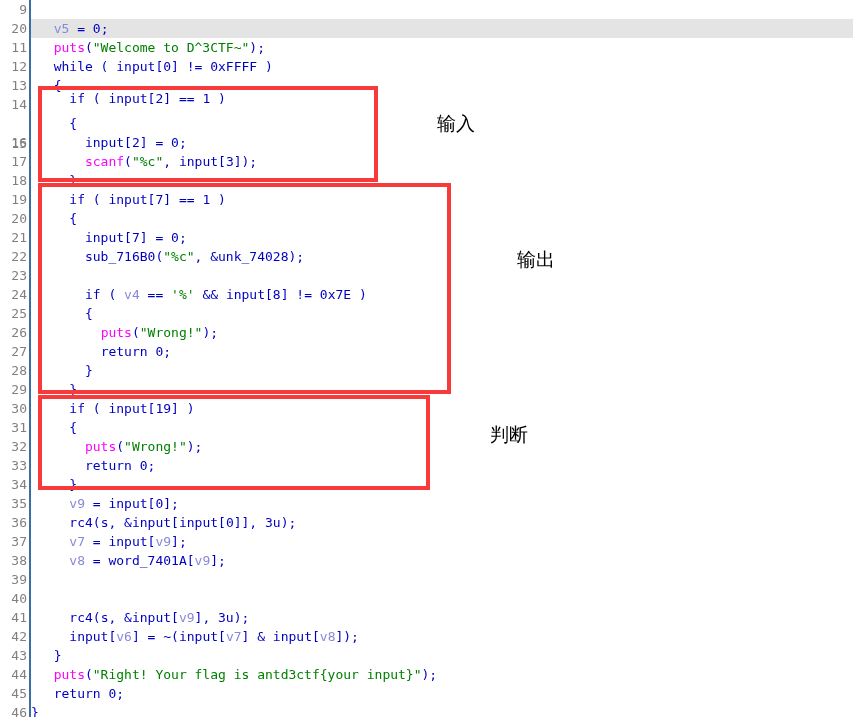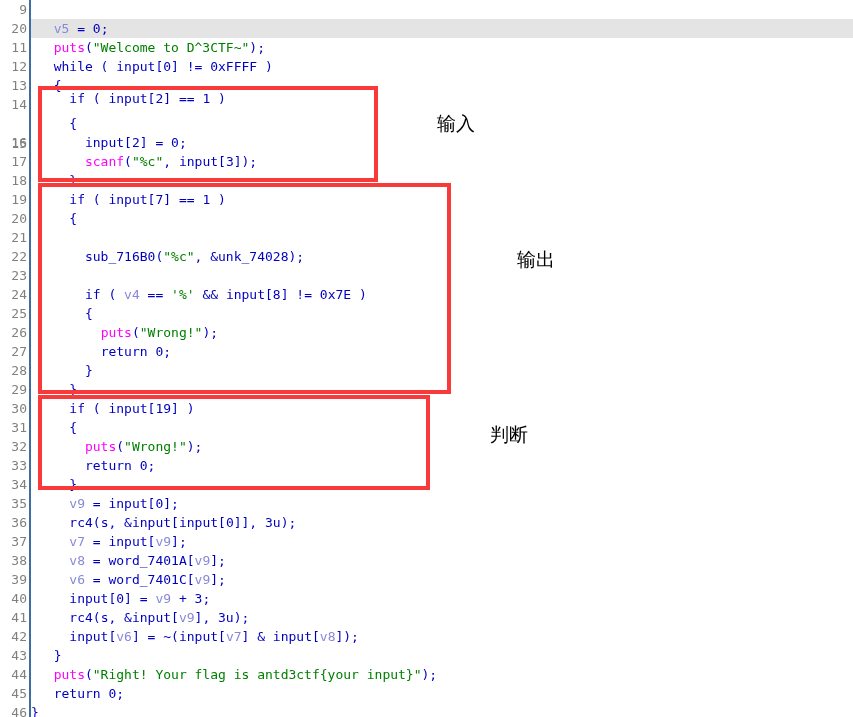--- a/index.html
+++ b/index.html
@@ -160,38 +160,37 @@
       <div class="code-line" style="top: 38px;"><span class="txt"><span class="t-punc">  </span><span class="t-fn">puts</span><span class="t-punc">(</span><span class="t-str">"Welcome to D^3CTF~"</span><span class="t-punc">);</span></span></div>
       <div class="code-line" style="top: 57px;"><span class="txt"><span class="t-punc">  </span><span class="t-kw">while</span><span class="t-punc"> ( </span><span class="t-glob">input</span><span class="t-punc">[</span><span class="t-glob">0</span><span class="t-punc">] != </span><span class="t-glob">0xFFFF</span><span class="t-punc"> )</span></span></div>
       <div class="code-line" style="top: 76px;"><span class="txt"><span class="t-punc">  {</span></span></div>
       <div class="code-line" style="top: 89px;"><span class="txt"><span class="t-punc">    </span><span class="t-kw">if</span><span class="t-punc"> ( </span><span class="t-glob">input</span><span class="t-punc">[</span><span class="t-glob">2</span><span class="t-punc">] == </span><span class="t-glob">1</span><span class="t-punc"> )</span></span></div>
       <div class="code-line" style="top: 114px;"><span class="txt"><span class="t-punc">    {</span></span></div>
       <div class="code-line" style="top: 133px;"><span class="txt"><span class="t-punc">      </span><span class="t-glob">input</span><span class="t-punc">[</span><span class="t-glob">2</span><span class="t-punc">] = </span><span class="t-glob">0</span><span class="t-punc">;</span></span></div>
       <div class="code-line" style="top: 152px;"><span class="txt"><span class="t-punc">      </span><span class="t-fn">scanf</span><span class="t-punc">(</span><span class="t-str">"%c"</span><span class="t-punc">, </span><span class="t-glob">input</span><span class="t-punc">[</span><span class="t-glob">3</span><span class="t-punc">]);</span></span></div>
       <div class="code-line" style="top: 171px;"><span class="txt"><span class="t-punc">    }</span></span></div>
       <div class="code-line" style="top: 190px;"><span class="txt"><span class="t-punc">    </span><span class="t-kw">if</span><span class="t-punc"> ( </span><span class="t-glob">input</span><span class="t-punc">[</span><span class="t-glob">7</span><span class="t-punc">] == </span><span class="t-glob">1</span><span class="t-punc"> )</span></span></div>
       <div class="code-line" style="top: 209px;"><span class="txt"><span class="t-punc">    {</span></span></div>
+      <div class="code-line" style="top: 228px;"><span class="txt"><span class="t-punc">      </span><span class="t-glob">input</span><span class="t-punc">[</span><span class="t-glob">7</span><span class="t-punc">] = </span><span class="t-glob">0</span><span class="t-punc">;</span></span></div>
       <div class="code-line" style="top: 247px;"><span class="txt"><span class="t-punc">      </span><span class="t-glob">sub_716B0</span><span class="t-punc">(</span><span class="t-str">"%c"</span><span class="t-punc">, &amp;</span><span class="t-glob">unk_74028</span><span class="t-punc">);</span></span></div>
       <div class="code-line" style="top: 285px;"><span class="txt"><span class="t-punc">      </span><span class="t-kw">if</span><span class="t-punc"> ( </span><span class="t-var">v4</span><span class="t-punc"> == </span><span class="t-str">'%'</span><span class="t-punc"> &amp;&amp; </span><span class="t-glob">input</span><span class="t-punc">[</span><span class="t-glob">8</span><span class="t-punc">] != </span><span class="t-glob">0x7E</span><span class="t-punc"> )</span></span></div>
       <div class="code-line" style="top: 304px;"><span class="txt"><span class="t-punc">      {</span></span></div>
       <div class="code-line" style="top: 323px;"><span class="txt"><span class="t-punc">        </span><span class="t-fn">puts</span><span class="t-punc">(</span><span class="t-str">"Wrong!"</span><span class="t-punc">);</span></span></div>
       <div class="code-line" style="top: 342px;"><span class="txt"><span class="t-punc">        </span><span class="t-kw">return</span><span class="t-punc"> </span><span class="t-glob">0</span><span class="t-punc">;</span></span></div>
       <div class="code-line" style="top: 361px;"><span class="txt"><span class="t-punc">      }</span></span></div>
       <div class="code-line" style="top: 380px;"><span class="txt"><span class="t-punc">    }</span></span></div>
       <div class="code-line" style="top: 399px;"><span class="txt"><span class="t-punc">    </span><span class="t-kw">if</span><span class="t-punc"> ( </span><span class="t-glob">input</span><span class="t-punc">[</span><span class="t-glob">19</span><span class="t-punc">] )</span></span></div>
       <div class="code-line" style="top: 418px;"><span class="txt"><span class="t-punc">    {</span></span></div>
       <div class="code-line" style="top: 437px;"><span class="txt"><span class="t-punc">      </span><span class="t-fn">puts</span><span class="t-punc">(</span><span class="t-str">"Wrong!"</span><span class="t-punc">);</span></span></div>
       <div class="code-line" style="top: 456px;"><span class="txt"><span class="t-punc">      </span><span class="t-kw">return</span><span class="t-punc"> </span><span class="t-glob">0</span><span class="t-punc">;</span></span></div>
       <div class="code-line" style="top: 475px;"><span class="txt"><span class="t-punc">    }</span></span></div>
       <div class="code-line" style="top: 494px;"><span class="txt"><span class="t-punc">    </span><span class="t-var">v9</span><span class="t-punc"> = </span><span class="t-glob">input</span><span class="t-punc">[</span><span class="t-glob">0</span><span class="t-punc">];</span></span></div>
       <div class="code-line" style="top: 513px;"><span class="txt"><span class="t-punc">    </span><span class="t-glob">rc4</span><span class="t-punc">(</span><span class="t-glob">s</span><span class="t-punc">, &amp;</span><span class="t-glob">input</span><span class="t-punc">[</span><span class="t-glob">input</span><span class="t-punc">[</span><span class="t-glob">0</span><span class="t-punc">]], </span><span class="t-glob">3u</span><span class="t-punc">);</span></span></div>
       <div class="code-line" style="top: 532px;"><span class="txt"><span class="t-punc">    </span><span class="t-var">v7</span><span class="t-punc"> = </span><span class="t-glob">input</span><span class="t-punc">[</span><span class="t-var">v9</span><span class="t-punc">];</span></span></div>
       <div class="code-line" style="top: 551px;"><span class="txt"><span class="t-punc">    </span><span class="t-var">v8</span><span class="t-punc"> = </span><span class="t-glob">word_7401A</span><span class="t-punc">[</span><span class="t-var">v9</span><span class="t-punc">];</span></span></div>
-      <div class="code-line" style="top: 570px;"><span class="txt"><span class="t-punc">    </span><span class="t-var">v6</span><span class="t-punc"> = </span><span class="t-glob">word_7401C</span><span class="t-punc">[</span><span class="t-var">v9</span><span class="t-punc">];</span></span></div>
-      <div class="code-line" style="top: 589px;"><span class="txt"><span class="t-punc">    </span><span class="t-glob">input</span><span class="t-punc">[</span><span class="t-glob">0</span><span class="t-punc">] = </span><span class="t-var">v9</span><span class="t-punc"> + </span><span class="t-glob">3</span><span class="t-punc">;</span></span></div>
       <div class="code-line" style="top: 608px;"><span class="txt"><span class="t-punc">    </span><span class="t-glob">rc4</span><span class="t-punc">(</span><span class="t-glob">s</span><span class="t-punc">, &amp;</span><span class="t-glob">input</span><span class="t-punc">[</span><span class="t-var">v9</span><span class="t-punc">], </span><span class="t-glob">3u</span><span class="t-punc">);</span></span></div>
       <div class="code-line" style="top: 627px;"><span class="txt"><span class="t-punc">    </span><span class="t-glob">input</span><span class="t-punc">[</span><span class="t-var">v6</span><span class="t-punc">] = ~(</span><span class="t-glob">input</span><span class="t-punc">[</span><span class="t-var">v7</span><span class="t-punc">] &amp; </span><span class="t-glob">input</span><span class="t-punc">[</span><span class="t-var">v8</span><span class="t-punc">]);</span></span></div>
       <div class="code-line" style="top: 646px;"><span class="txt"><span class="t-punc">  }</span></span></div>
       <div class="code-line" style="top: 665px;"><span class="txt"><span class="t-punc">  </span><span class="t-fn">puts</span><span class="t-punc">(</span><span class="t-str">"Right! Your flag is antd3ctf{your input}"</span><span class="t-punc">);</span></span></div>
       <div class="code-line" style="top: 684px;"><span class="txt"><span class="t-punc">  </span><span class="t-kw">return</span><span class="t-punc"> </span><span class="t-glob">0</span><span class="t-punc">;</span></span></div>
       <div class="code-line col0" style="top: 703px;"><span class="txt"><span class="t-punc">}</span></span></div>
     </div>
 
   <div class="red-box" style="left:38px;  top:86px;  width:340px; height:96px;"></div>
   <div class="red-box" style="left:38px;  top:183px; width:413px; height:211px;"></div>

